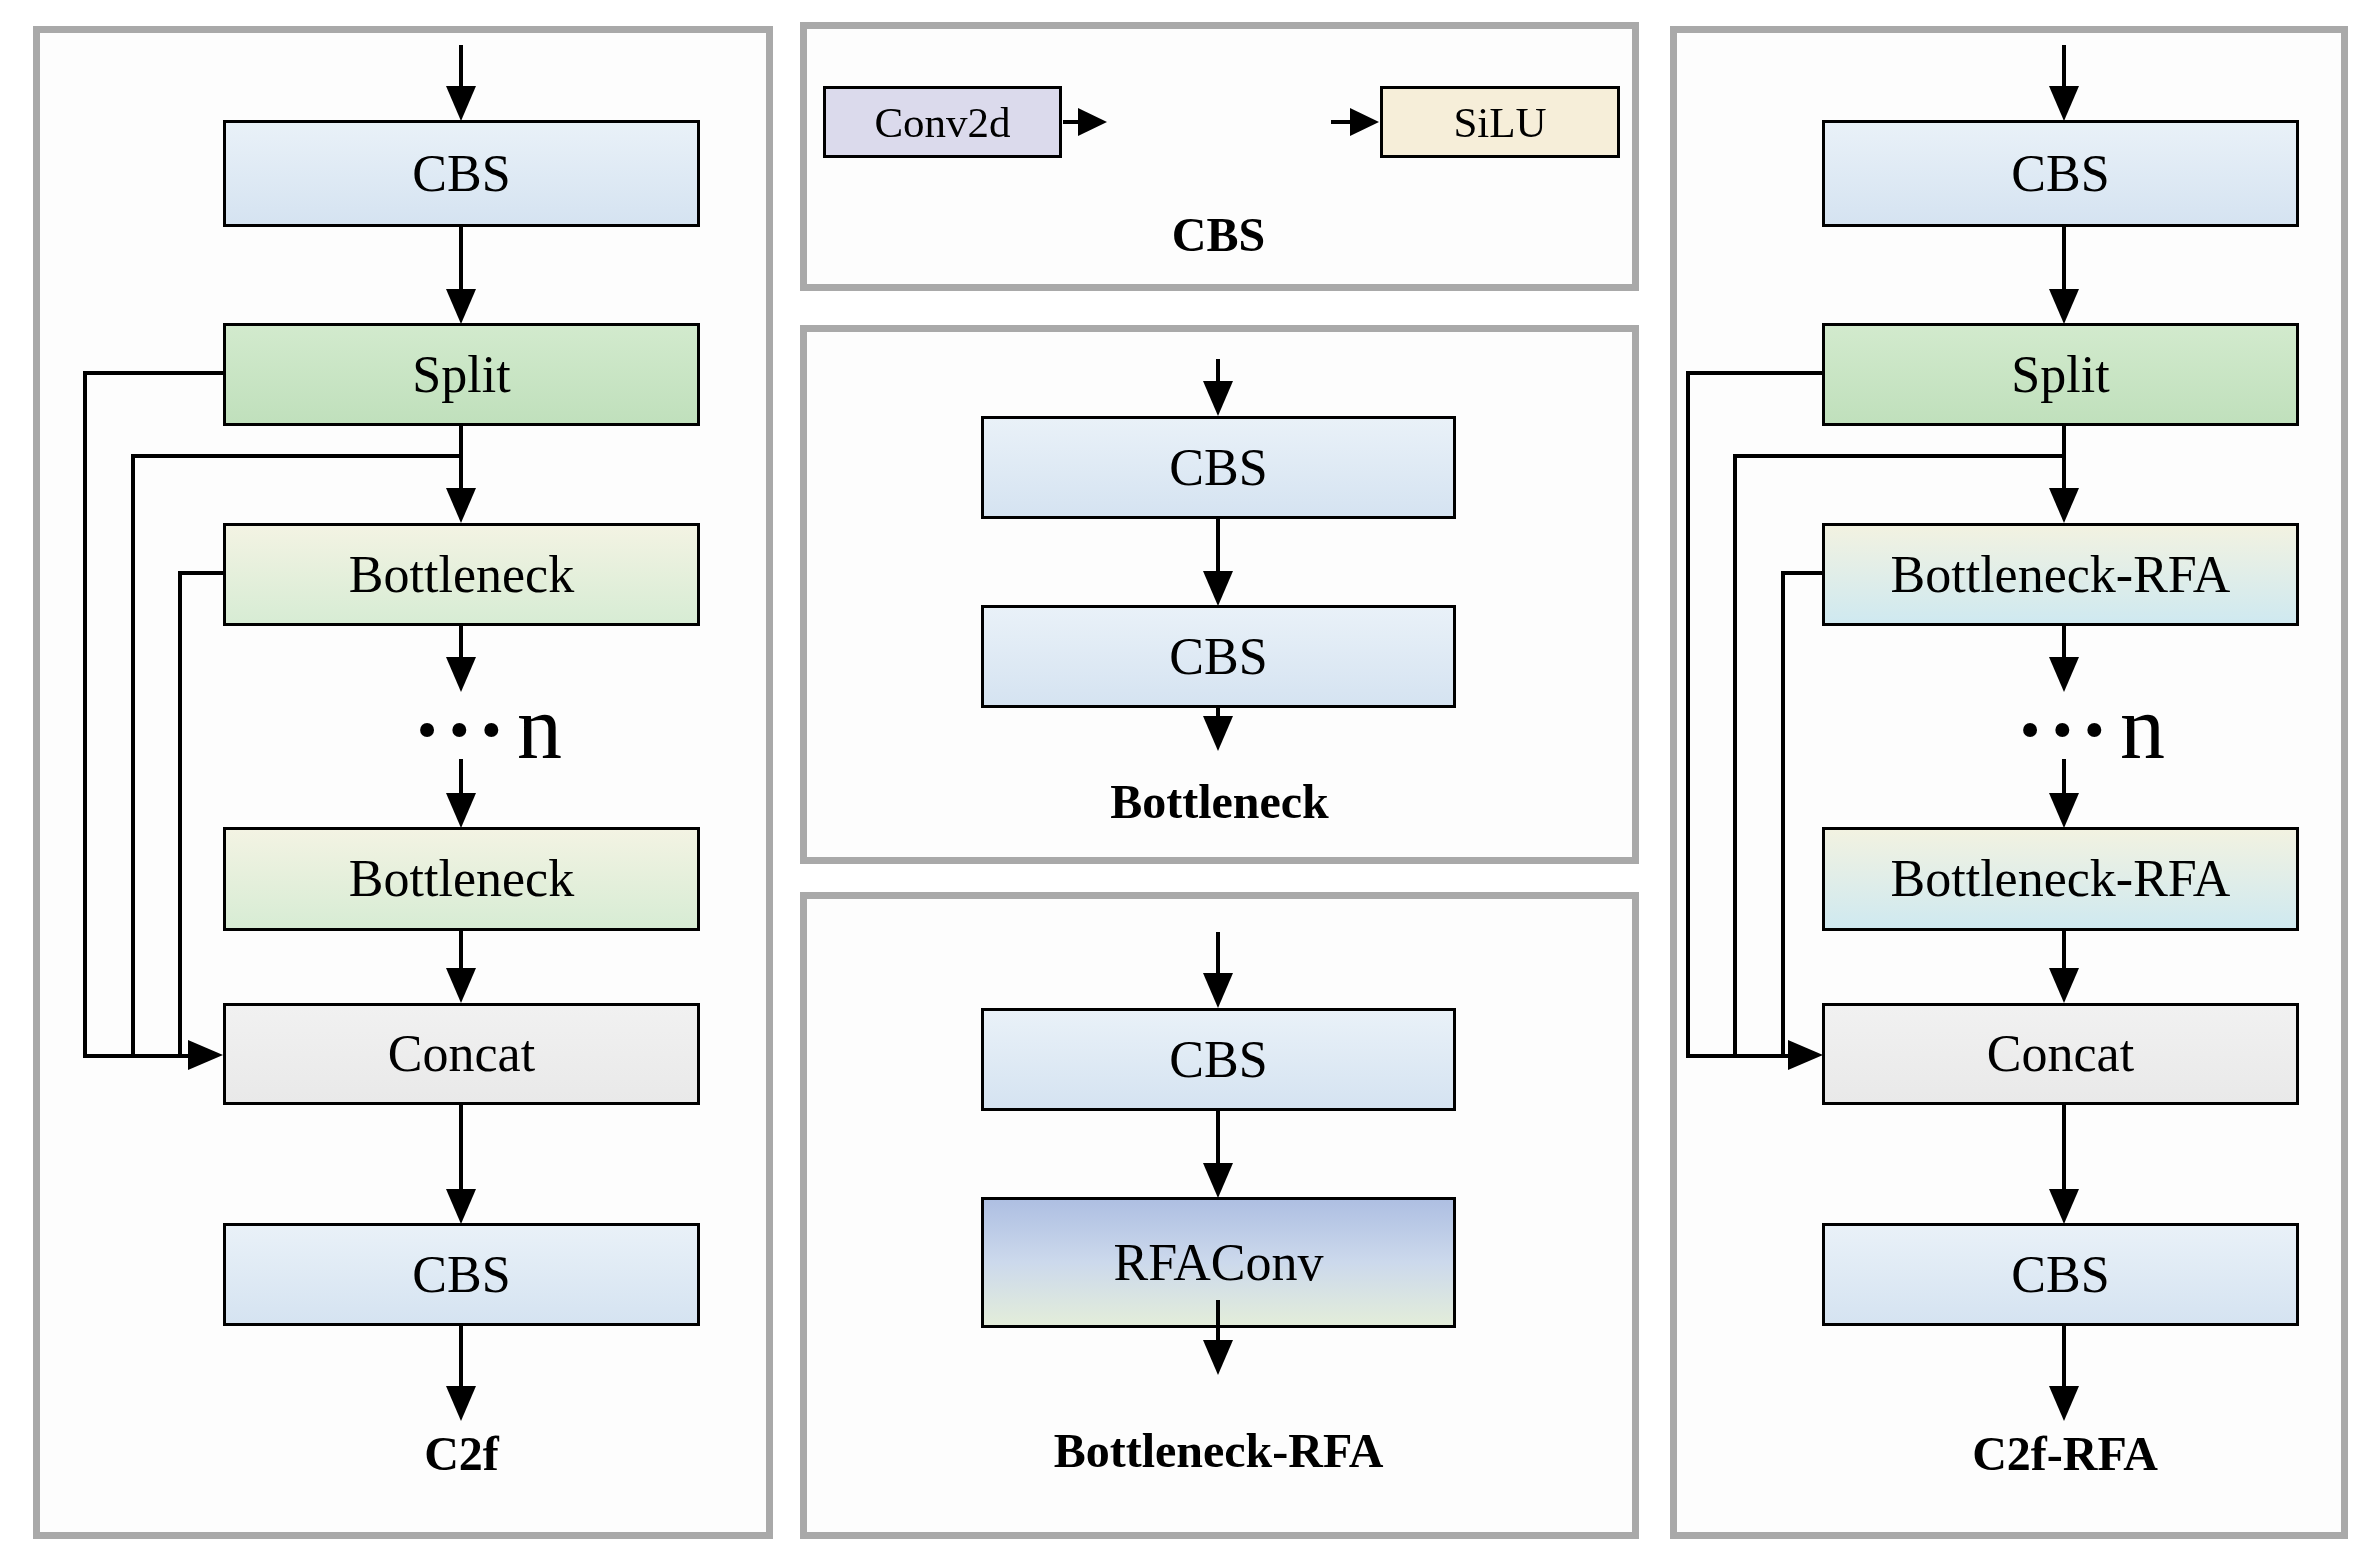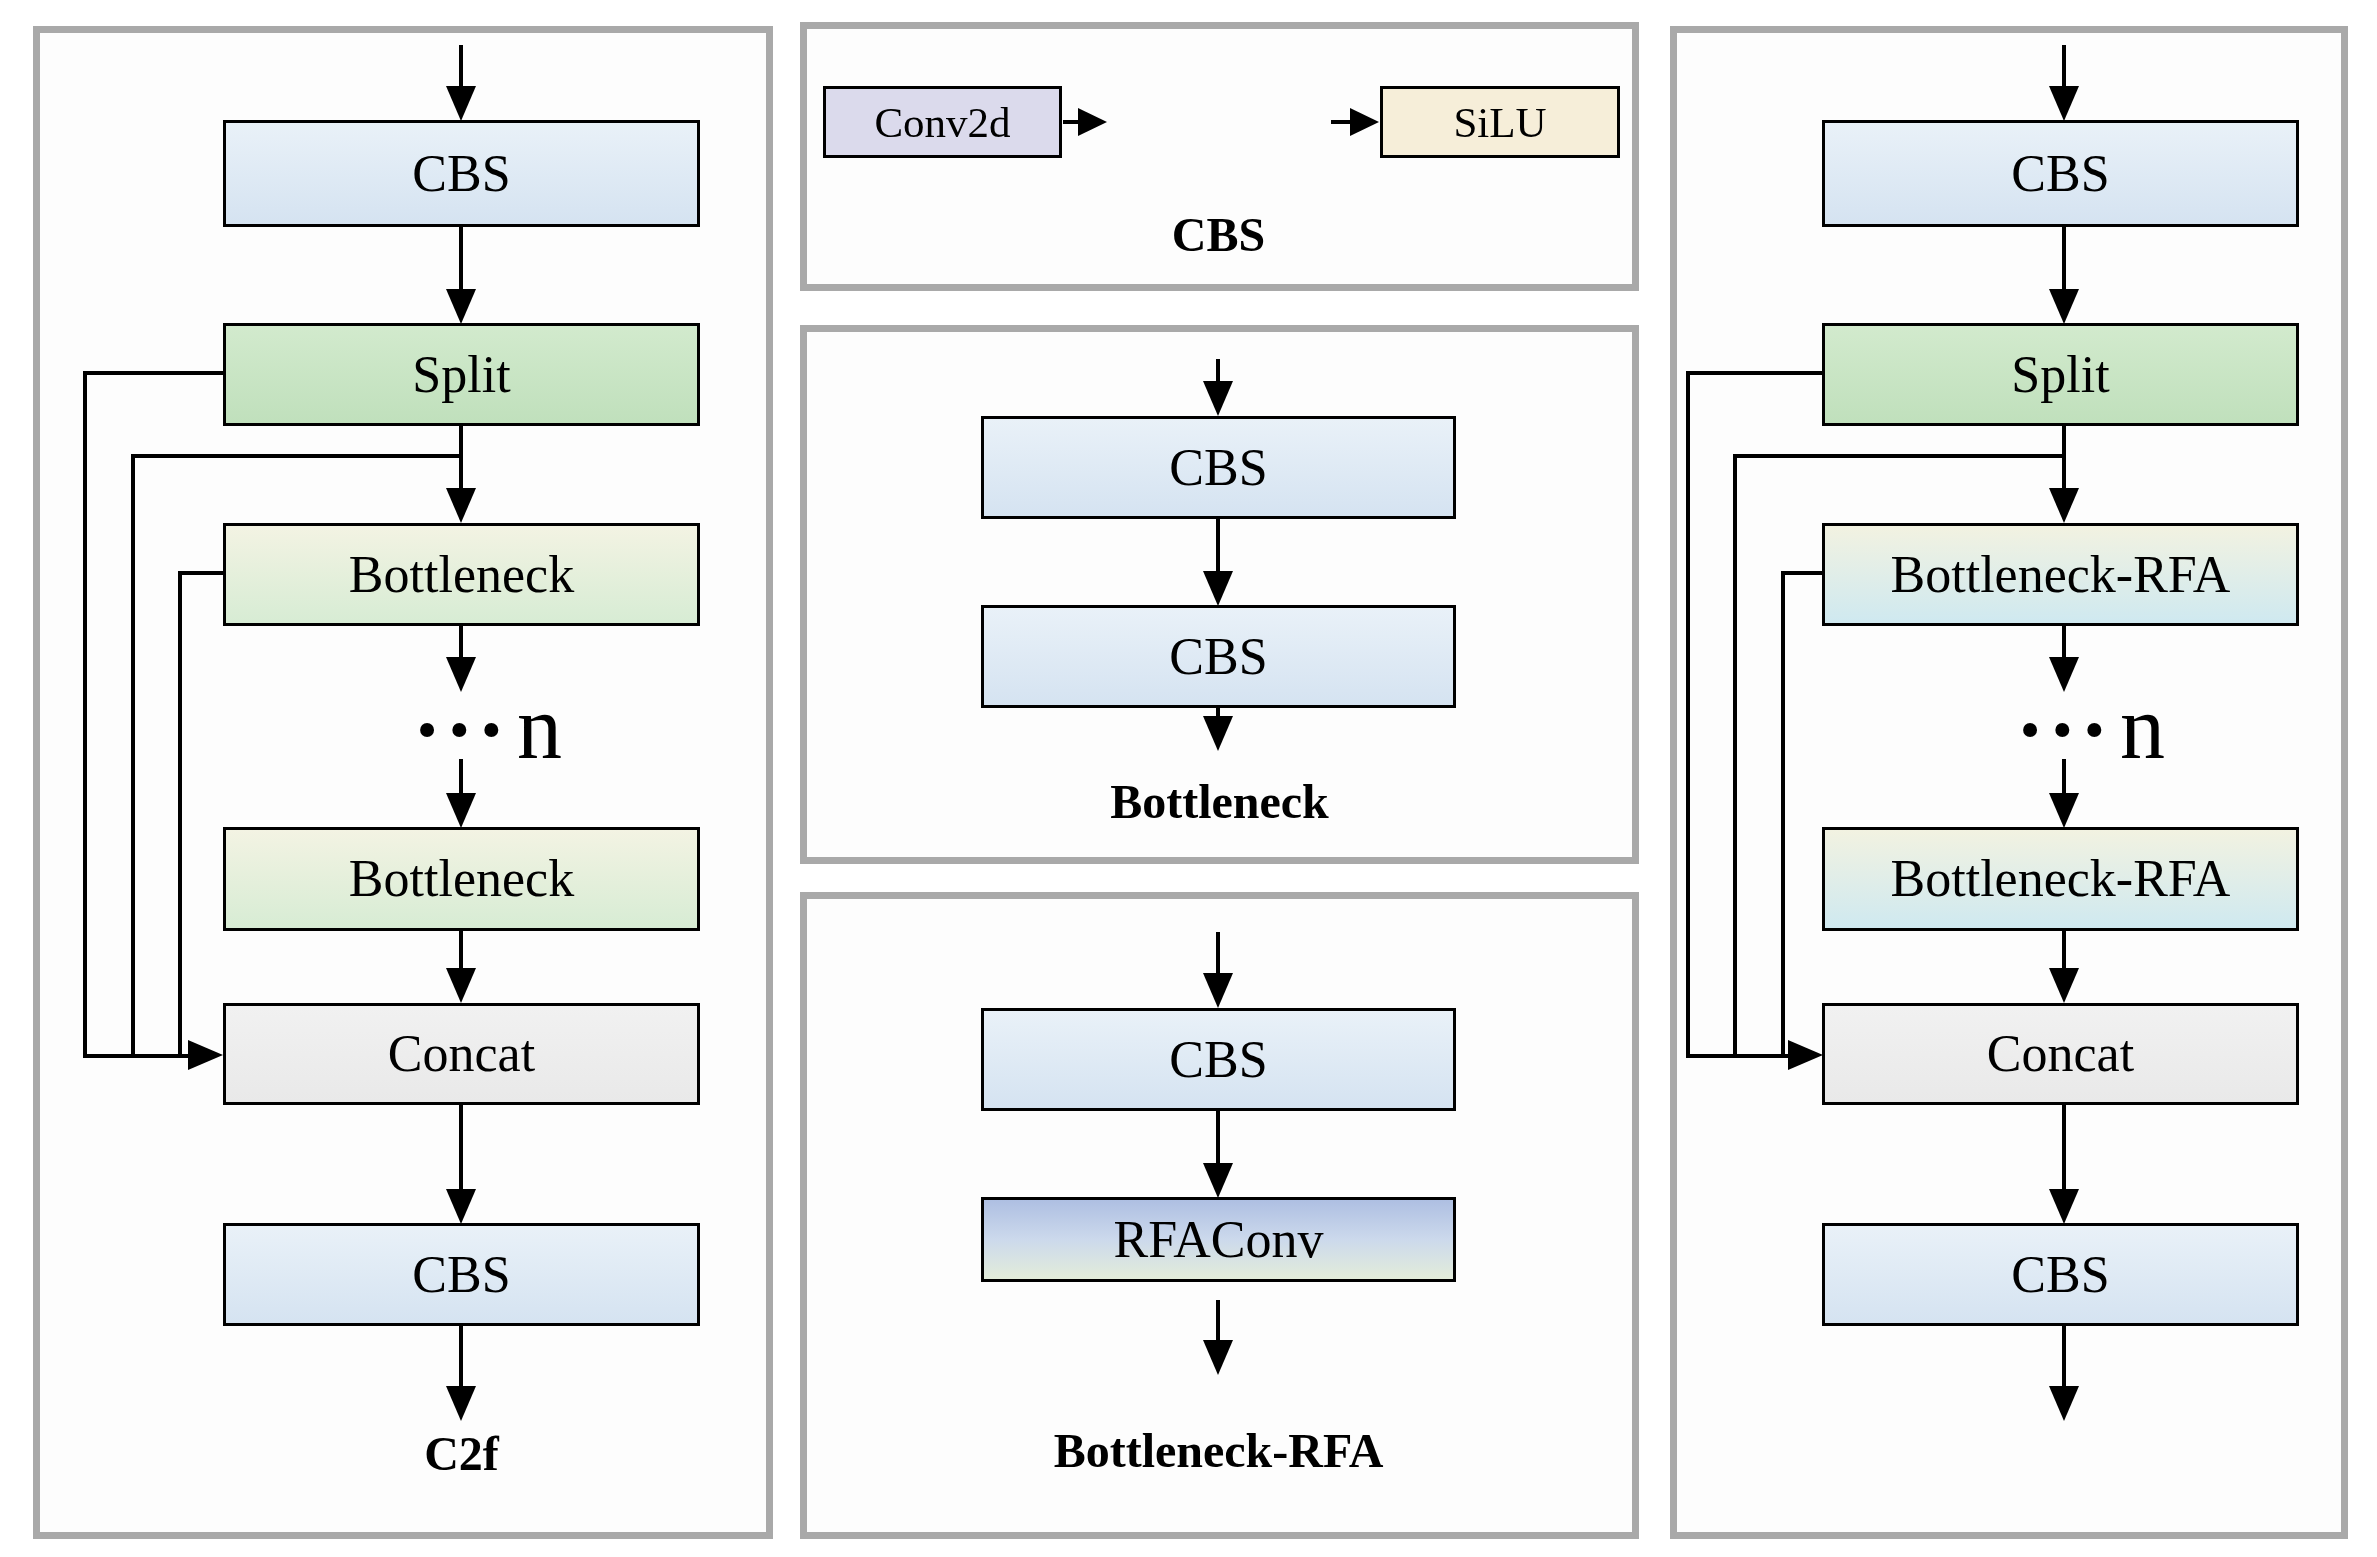--- a/index.html
+++ b/index.html
@@ -98,21 +98,21 @@
   <div class="node f-cbs" style="left:981px;top:605px;width:475px;height:103px;">CBS</div>
   <div class="vline" style="left:1216px;top:708px;height:9.5px;"></div>
   <div class="head-down" style="left:1203px;top:716px;"></div>
   <div class="caption" style="left:1068px;top:776px;width:303px;">Bottleneck</div>
 
   <div class="vline" style="left:1216px;top:932px;height:43px;"></div>
   <div class="head-down" style="left:1203px;top:973px;"></div>
   <div class="node f-cbs" style="left:981px;top:1008px;width:475px;height:103px;">CBS</div>
   <div class="vline" style="left:1216px;top:1111px;height:54px;"></div>
   <div class="head-down" style="left:1203px;top:1163px;"></div>
-  <div class="node f-rfaconv" style="left:981px;top:1197px;width:475px;height:85px;">RFAConv</div>
+  <div class="node f-rfaconv" style="left:981px;top:1197px;width:475px;height:131px;">RFAConv</div>
   <div class="vline" style="left:1216px;top:1300px;height:41px;"></div>
   <div class="head-down" style="left:1203px;top:1340px;"></div>
   <div class="caption" style="left:1024px;top:1425px;width:389px;">Bottleneck-RFA</div>
 
   <div class="vline" style="left:2062px;top:45px;height:45px;"></div>
   <div class="head-down" style="left:2049px;top:86px;"></div>
 
   <div class="hline" style="left:1686px;top:371px;width:137px;"></div>
   <div class="vline" style="left:1686px;top:371px;height:687px;"></div>
   <div class="hline" style="left:1733px;top:454px;width:331px;"></div>
@@ -138,15 +138,16 @@
   <div class="head-down" style="left:2049px;top:1386px;"></div>
 
   <div class="node f-cbs" style="left:1822px;top:120px;width:477px;height:107px;">CBS</div>
   <div class="node f-split" style="left:1822px;top:323px;width:477px;height:103px;">Split</div>
   <div class="node f-brfa" style="left:1822px;top:523px;width:477px;height:103px;">Bottleneck-RFA</div>
   <div class="ellipsis" style="left:1995px;top:687px;width:138px;">···</div>
   <div class="repeat-n" style="left:2120px;top:683px;">n</div>
   <div class="node f-brfa" style="left:1822px;top:827px;width:477px;height:104px;">Bottleneck-RFA</div>
   <div class="node f-concat" style="left:1822px;top:1003px;width:477px;height:102px;">Concat</div>
   <div class="node f-cbs" style="left:1822px;top:1223px;width:477px;height:103px;">CBS</div>
+  <div class="caption" style="left:1892px;top:1428px;width:346px;">C2f-RFA</div>
 
 </div>
 
 
 </body></html>

